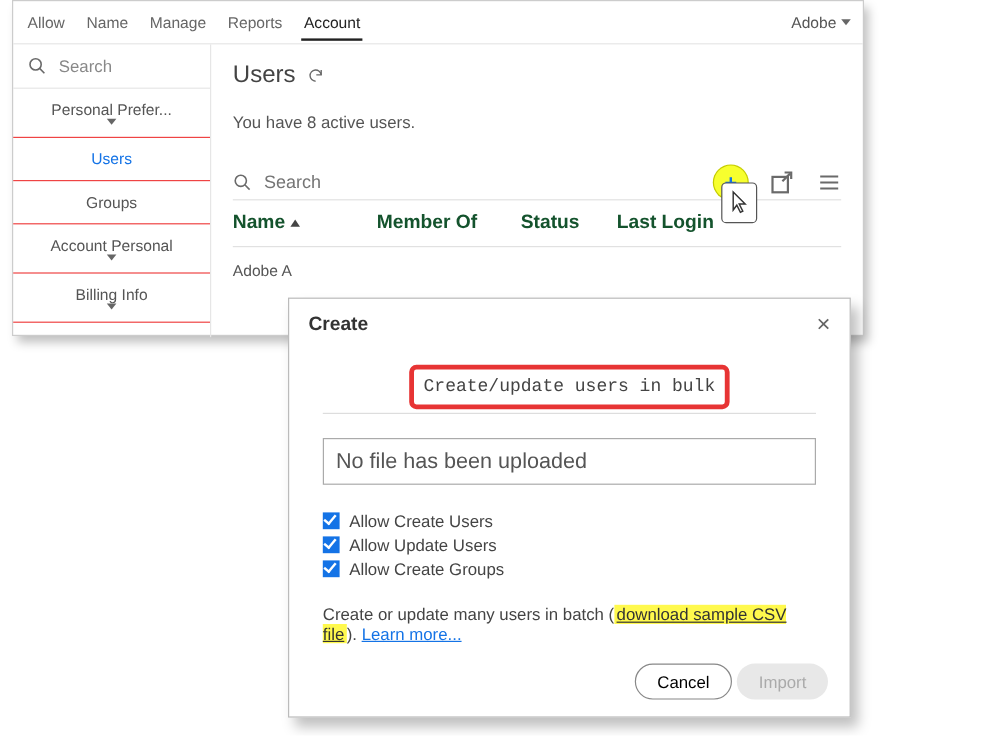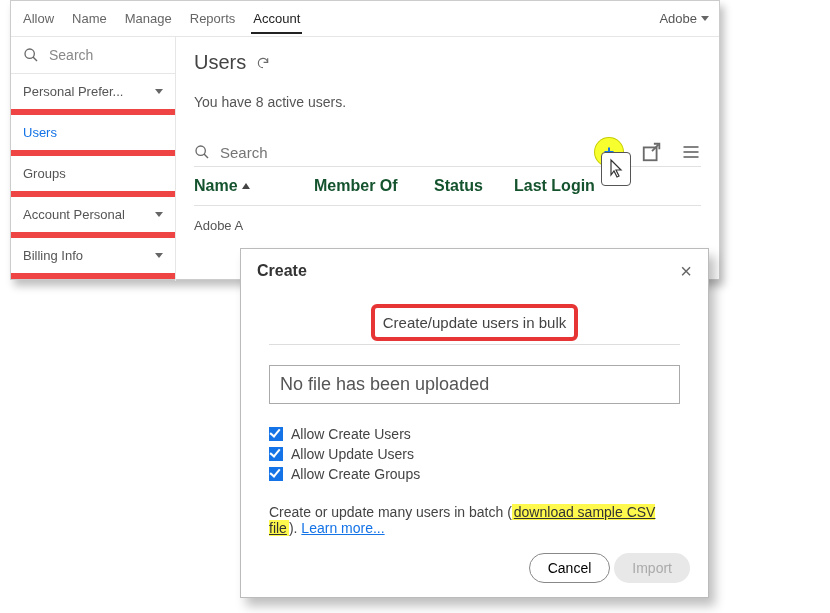--- a/index.html
+++ b/index.html
@@ -14,21 +14,21 @@
   .top-nav-tabs { display:flex; gap:14px; }
   .top-tab { padding: 8px 2px 6px; color:#666; cursor:pointer; font-size:13px;}
   .top-tab.active { color:#222; border-bottom:2px solid #222; font-weight:500; }
   .spacer { flex:1; }
   .acct-dd { color:#555; display:flex; align-items:center; gap:4px; cursor:pointer; font-size:13px;}
   .chev-down { width:0;height:0;border-left:4px solid transparent;border-right:4px solid transparent;border-top:5px solid #666; display:inline-block;}
   .body { display:flex; height: 244px; }
   .sidebar { width: 165px; border-right:1px solid #e6e6e6; }
   .search-box { border-bottom:1px solid #e6e6e6; padding:10px 12px; display:flex; align-items:center; gap:10px; color:#888;}
   .mag { width:16px;height:16px; }
-  .side-item { border-bottom:6px solid #ef4444; padding:10px 12px; display:flex; align-items:center; justify-content:space-between; cursor:pointer; color:#555; font-size:13px;}
+  .side-item { border-bottom:1px solid #ef4444; padding:10px 12px; display:flex; align-items:center; justify-content:space-between; cursor:pointer; color:#555; font-size:13px;flex-direction:column;}
   .side-item.active { color:#1473e6; }
   .side-chev { display:flex; align-items:center; }
   .content { flex:1; padding: 14px 18px; }
   .page-title-row { display:flex; align-items:center; gap:10px; }
   .page-title { font-size:20px; font-weight:400; color:#444;}
   .refresh { width:14px;height:14px; }
   .subtitle { margin-top:20px; color:#555; font-size:14px;}
   .toolbar { margin-top:28px; display:flex; align-items:center; }
   .tb-search { display:flex; align-items:center; gap:10px; color:#888; flex:1;}
   .tb-search input { border:none; outline:none; font-size:15px; color:#555; }
@@ -48,21 +48,21 @@
   .modal {
     position:absolute; left:240px; top:248px; width:469px; height:350px;
     background:#fff; border:1px solid #bbb; box-shadow: 6px 8px 10px rgba(0,0,0,0.25);
   }
   .modal-head { display:flex; align-items:center; justify-content:space-between; padding:12px 16px 10px; }
   .modal-title { font-size:16px; font-weight:700; color:#333;}
   .close-x { font-size:20px; color:#666; cursor:pointer; line-height:1;}
   .tabs-row { display:flex; border-bottom:1px solid #ddd; margin:10px 28px 0; }
   .modal-tab { flex:1; text-align:center; padding:10px 6px; font-size:15px; cursor:pointer;}
   .modal-tab.inactive { color:#bbb; }
-  .modal-tab.active-wrap { padding:3px; }
+  .modal-tab.active-wrap { padding:3px;font-family:Liberation Mono, monospace; }
   .bulk-highlight { border:4px solid #e73434; border-radius:6px; padding:6px 8px; display:inline-block; color:#444;}
   .modal-body { padding: 20px 28px 10px; }
   .file-row { display:flex; align-items:center; gap:20px; }
   .browse-btn { border:1px solid #888; border-radius:16px; background:#fff; padding:6px 18px; font-size:14px; cursor:pointer; color:#444;}
   .file-box { flex:1; border:1px solid #aaa; padding:8px 10px; font-size:18px; color:#555;}
   .checks { margin-top:22px; }
   .check-row { display:flex; align-items:center; gap:8px; margin:4px 0; font-size:14px; color:#444;}
   .cb { width:14px;height:14px; background:#1473e6; position:relative; display:inline-block;}
   .cb::after{content:""; position:absolute; left:3px; top:0px; width:4px; height:8px; border:solid #fff; border-width:0 2px 2px 0; transform:rotate(40deg);}
   .hint { margin-top:22px; font-size:14px; color:#444;}

